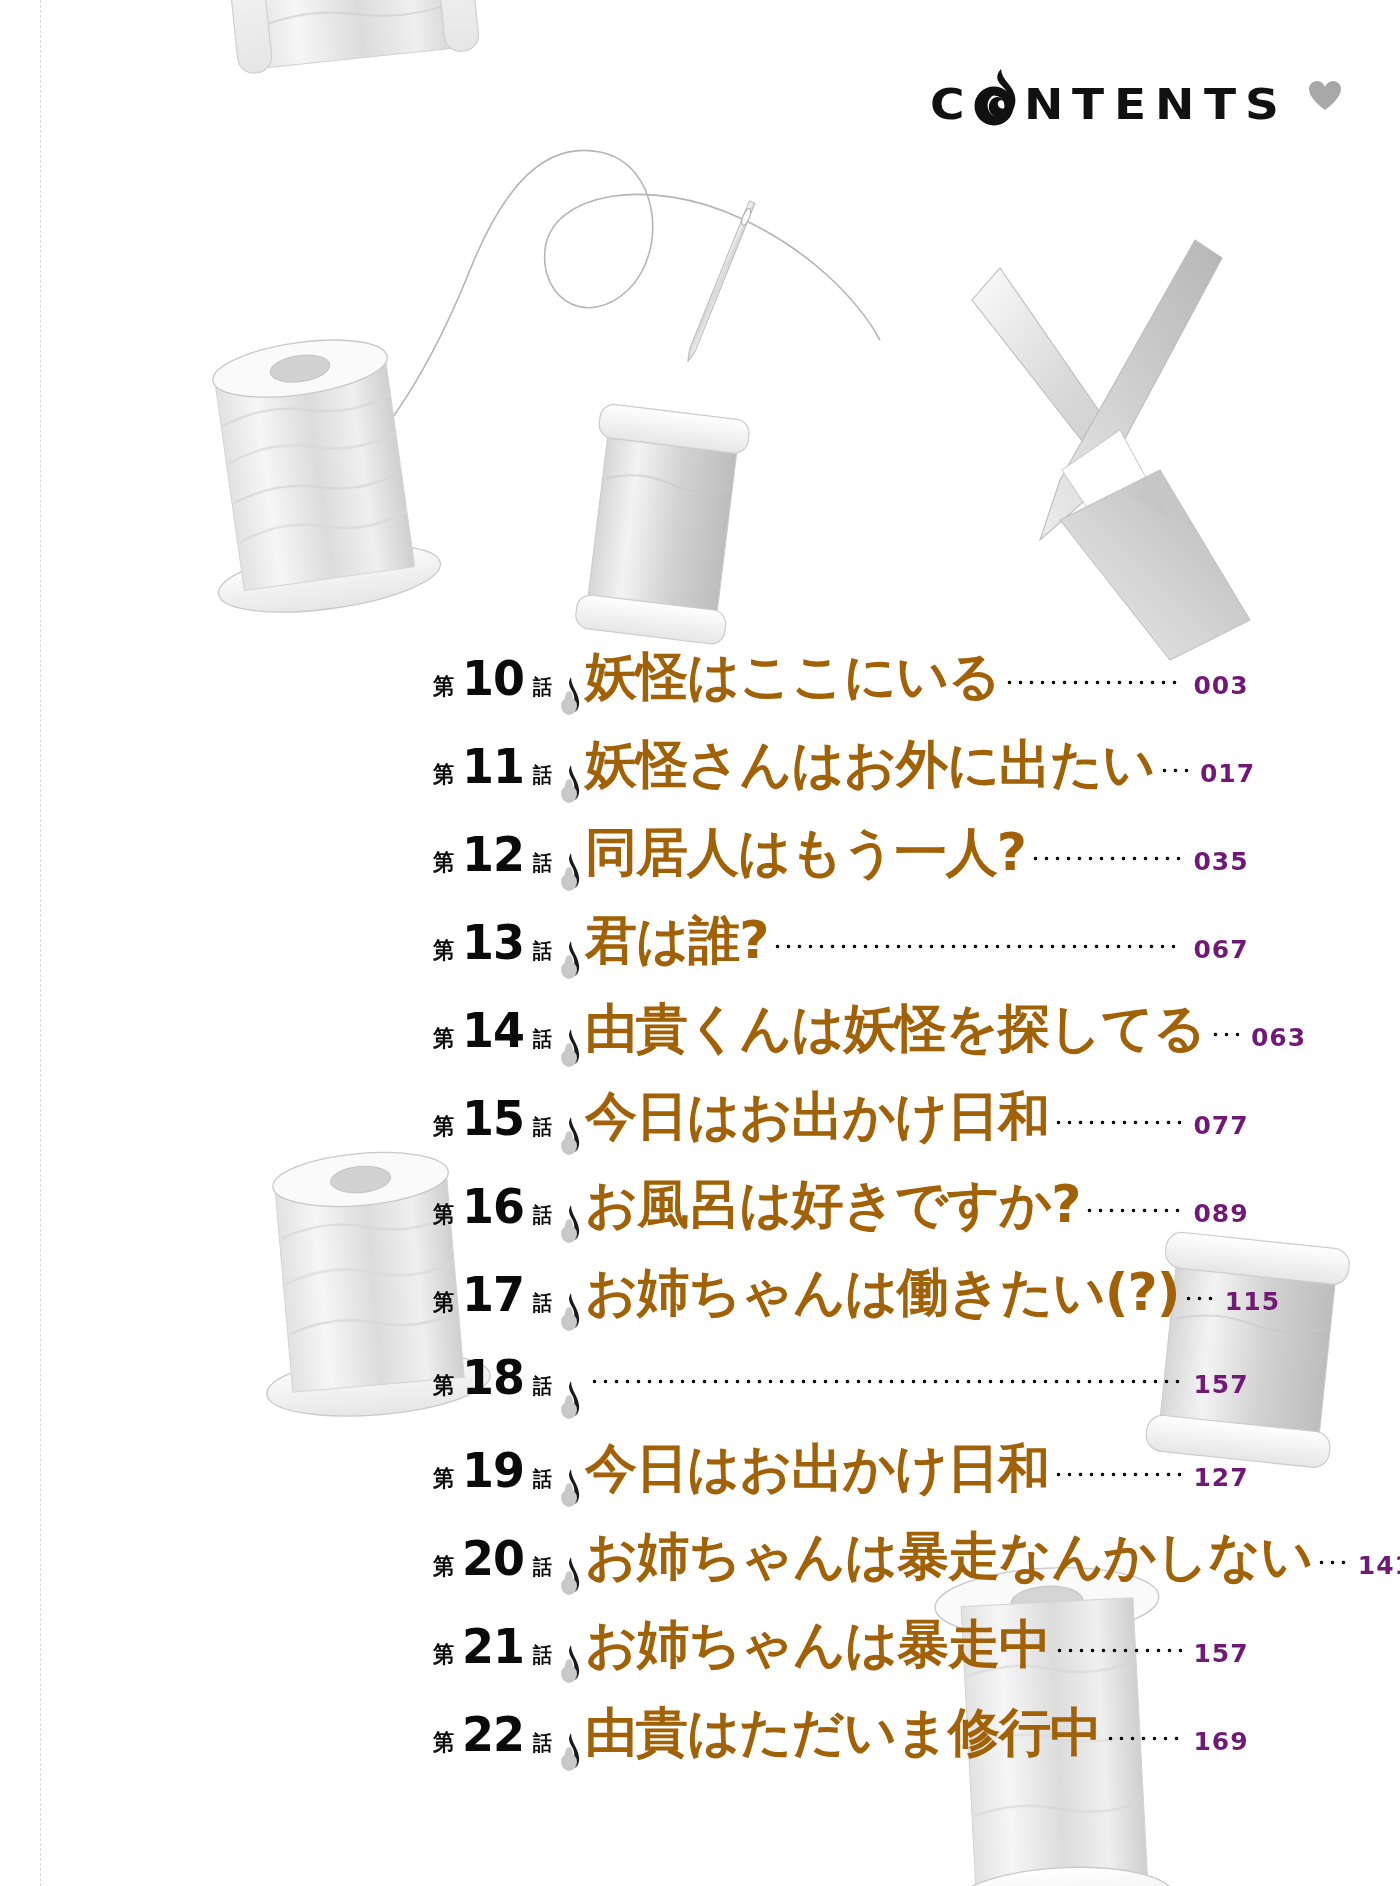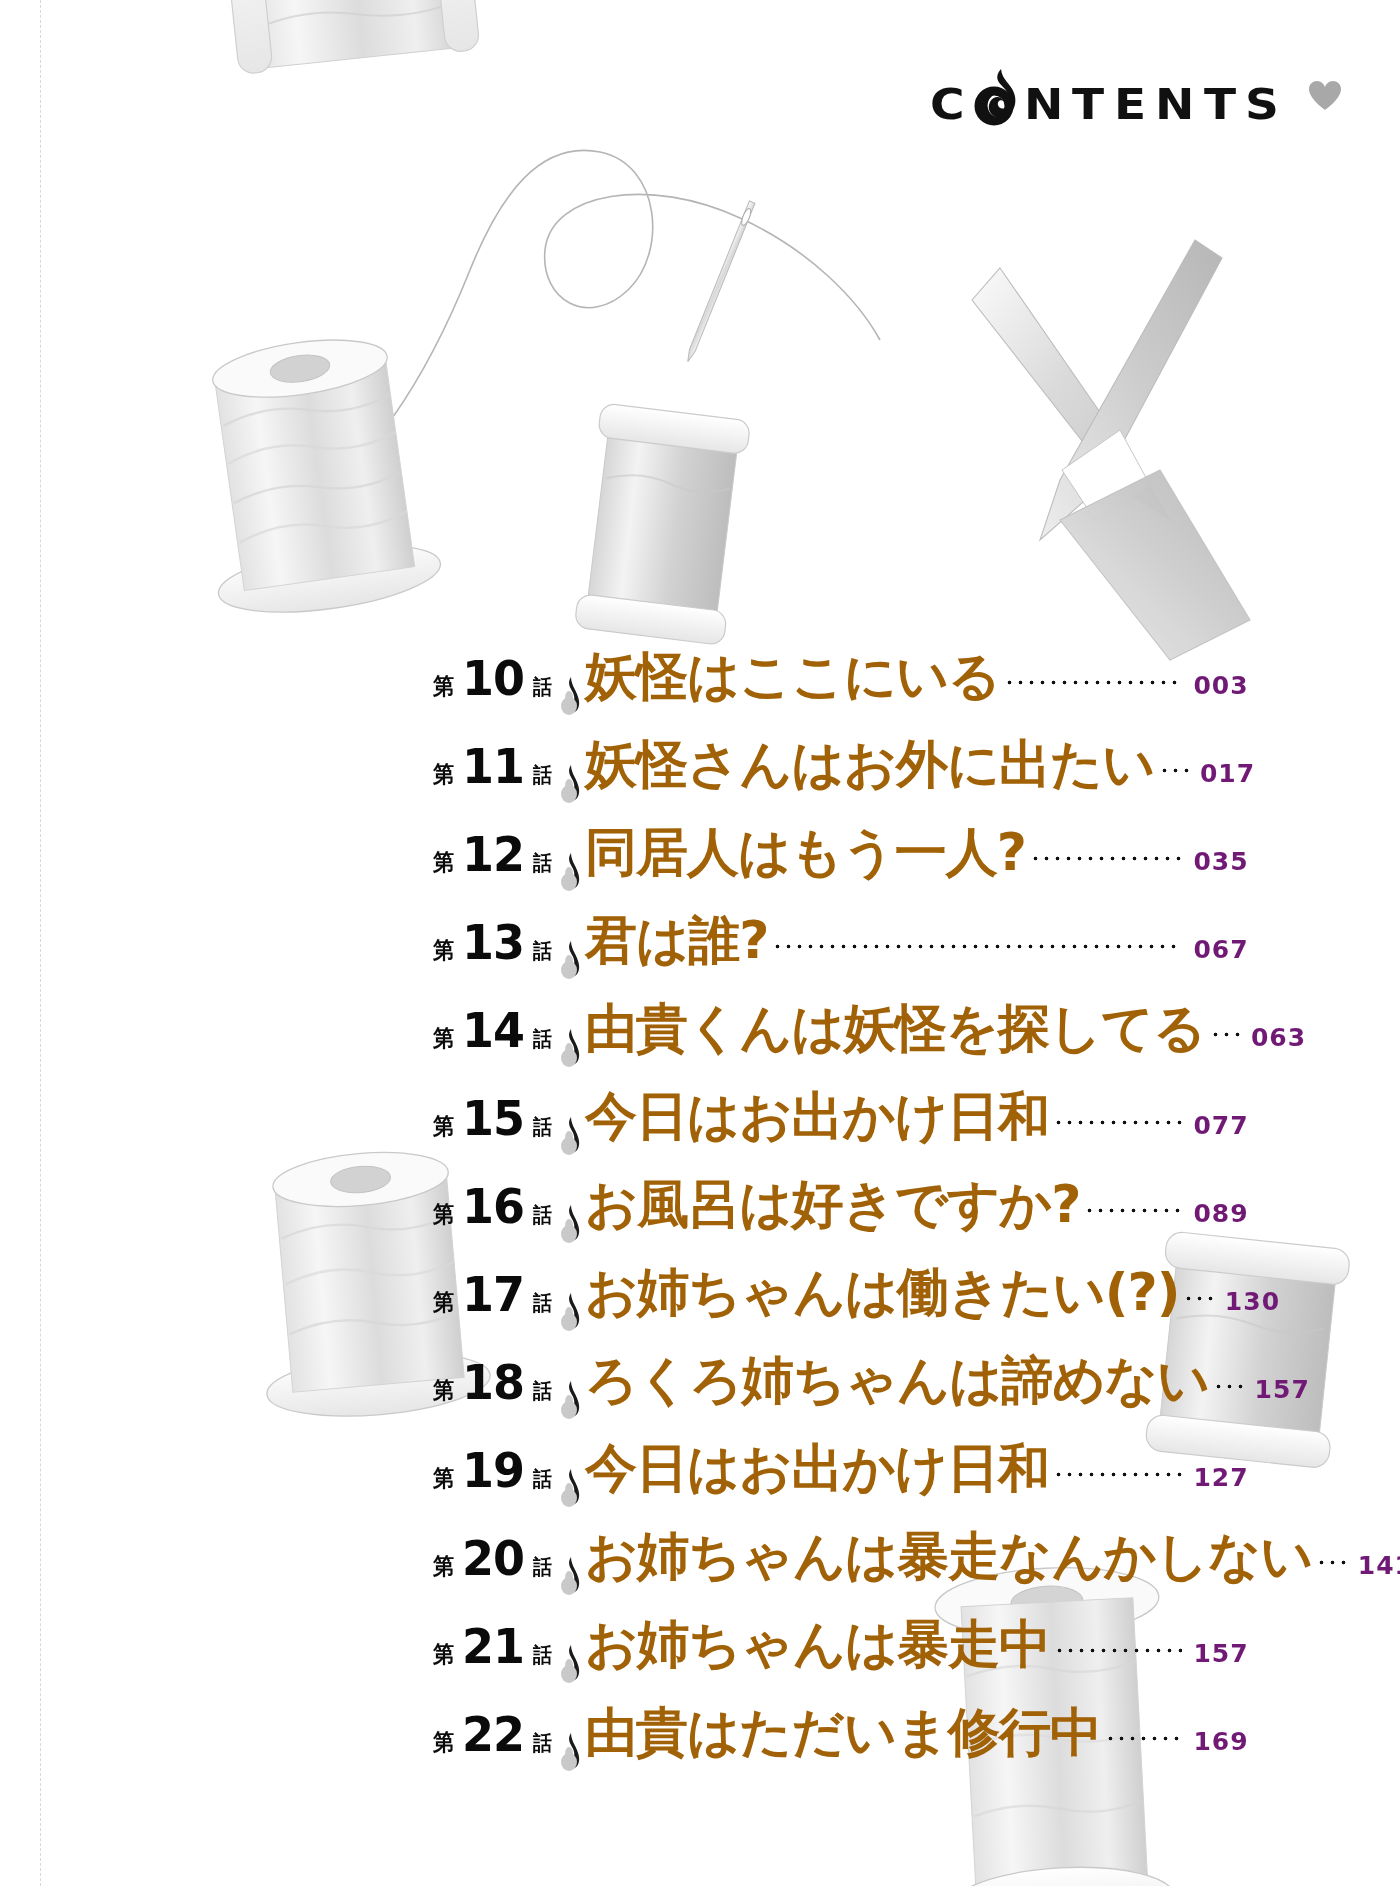--- a/index.html
+++ b/index.html
@@ -463,38 +463,37 @@
       <span class="flame-mark">
         <svg width="22" height="40" viewBox="0 0 22 40" xmlns="http://www.w3.org/2000/svg">
           <path d="M12 1 C 8 7 11 11 13 15 C 16 20 16 25 13 27 C 11 29 9 27 10 25
                    C 6 28 6 34 11 36 C 17 38 21 32 20 25 C 19 16 12 10 12 1 Z" fill="#1a1a1a"></path>
           <ellipse cx="10" cy="30" rx="8" ry="9" fill="#c9c9c9"></ellipse>
           <ellipse cx="10" cy="22" rx="4" ry="7" fill="#c9c9c9"></ellipse>
         </svg>
       </span>
       <span class="ep-title">お姉ちゃんは働きたい(?)</span>
       <span class="leader"></span>
-      <span class="page-no">130</span>
+      <span class="page-no">115</span>
     </div>
 
     <div class="toc-row">
       <span class="ep-label">
         <span class="ep-dai">第</span>
         <span class="ep-num">18</span>
         <span class="ep-wa">話</span>
       </span>
       <span class="flame-mark">
         <svg width="22" height="40" viewBox="0 0 22 40" xmlns="http://www.w3.org/2000/svg">
           <path d="M12 1 C 8 7 11 11 13 15 C 16 20 16 25 13 27 C 11 29 9 27 10 25
                    C 6 28 6 34 11 36 C 17 38 21 32 20 25 C 19 16 12 10 12 1 Z" fill="#1a1a1a"></path>
           <ellipse cx="10" cy="30" rx="8" ry="9" fill="#c9c9c9"></ellipse>
           <ellipse cx="10" cy="22" rx="4" ry="7" fill="#c9c9c9"></ellipse>
         </svg>
       </span>
-      <span class="ep-title">ろくろ姉ちゃんは諦めない</span>
       <span class="leader"></span>
       <span class="page-no">157</span>
     </div>
 
     <div class="toc-row">
       <span class="ep-label">
         <span class="ep-dai">第</span>
         <span class="ep-num">19</span>
         <span class="ep-wa">話</span>
       </span>

